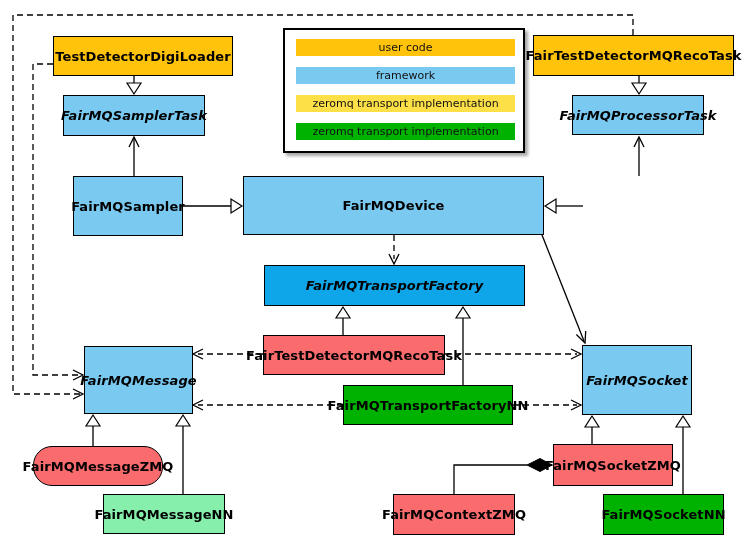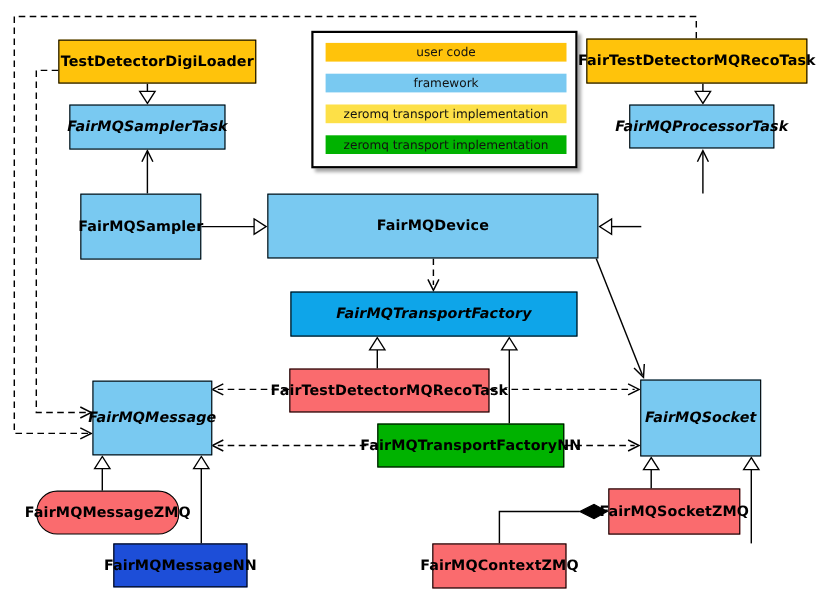--- a/index.html
+++ b/index.html
@@ -175,20 +175,21 @@
   <div class="node" style="left: 263px; top: 335px; width: 182px; height: 40px; background-color: rgb(250, 107, 110);">FairTestDetectorMQRecoTask</div>
 
   <div class="node" style="left: 343px; top: 385px; width: 170px; height: 40px; background-color: rgb(0, 178, 0);">FairMQTransportFactoryNN</div>
 
   <div class="node abstract" style="left: 84px; top: 346px; width: 109px; height: 68px; background-color: rgb(121, 201, 241);">FairMQMessage</div>
 
   <div class="node abstract" style="left: 582px; top: 345px; width: 110px; height: 70px; background-color: rgb(121, 201, 241);">FairMQSocket</div>
 
   <div class="node" style="left: 33px; top: 446px; width: 130px; height: 40px; background-color: rgb(250, 107, 110); border-radius: 19px;">FairMQMessageZMQ</div>
 
-  <div class="node" style="left: 103px; top: 494px; width: 122px; height: 40px; background-color: #1d4ed8;">FairMQMessageNN</div>
+  <div class="node" style="left: 103px; top: 494px; width: 122px; height: 40px; background-color: #86efac;">FairMQMessageNN</div>
 
   <div class="node" style="left: 553px; top: 444px; width: 120px; height: 42px; background-color: rgb(250, 107, 110);">FairMQSocketZMQ</div>
 
   <div class="node" style="left: 393px; top: 494px; width: 122px; height: 41px; background-color: rgb(250, 107, 110);">FairMQContextZMQ</div>
 
+  <div class="node" style="left: 603px; top: 494px; width: 121px; height: 41px; background-color: rgb(0, 178, 0);">FairMQSocketNN</div>
 
 </div>
 
 </body></html>

